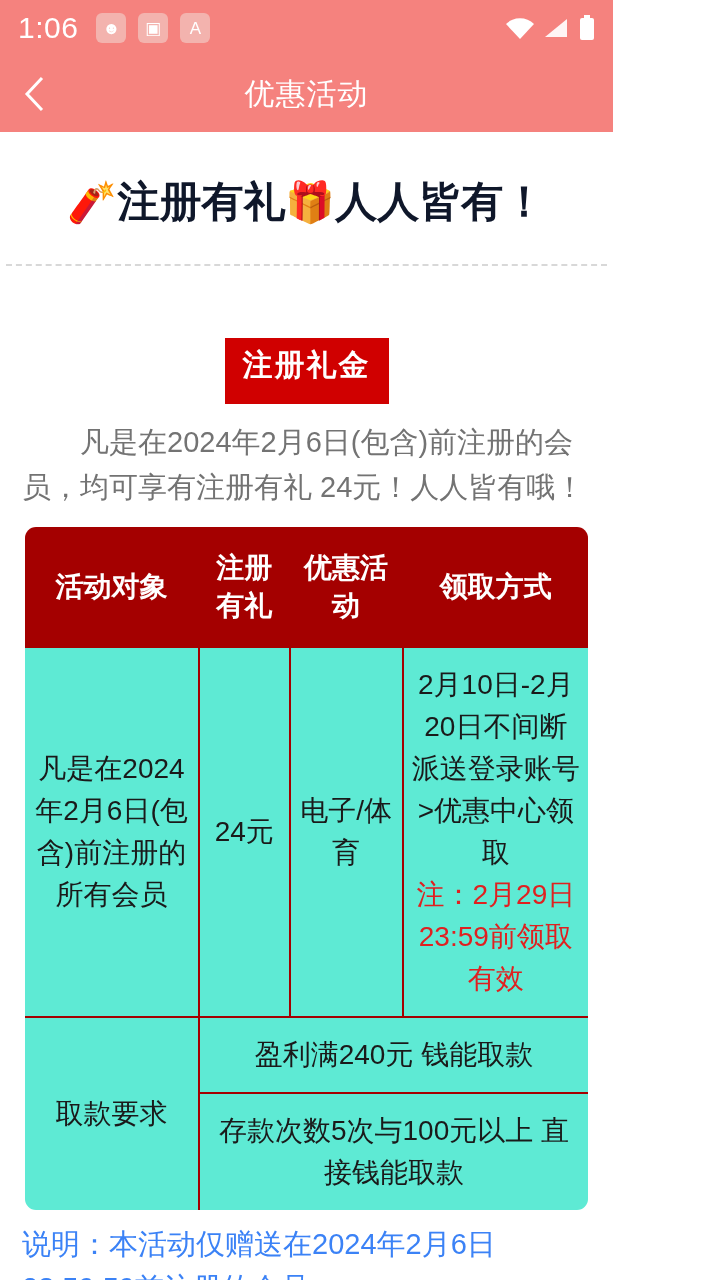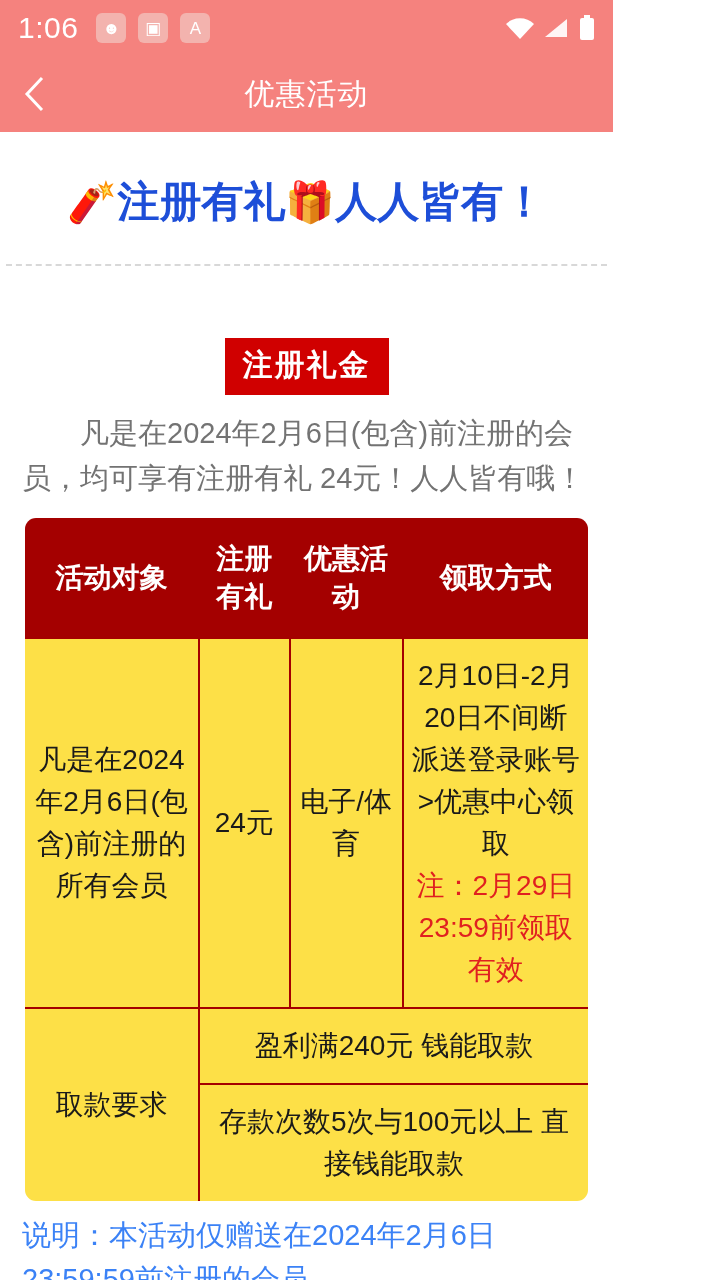--- a/index.html
+++ b/index.html
@@ -66,42 +66,42 @@
 
   
   .content {
     padding: 0;
     background: #ffffff;
   }
   .headline {
     text-align: center;
     font-size: 42px;
     font-weight: bold;
-    color: #1d4ed8;
+    color: #0f172a;
     padding: 42px 10px 34px;
     letter-spacing: 0px;
     white-space: nowrap;
   }
   .emoji { font-size: 40px; }
   .dashed-sep {
     border-top: 2px dashed #d8d8d8;
     margin: 0 6px;
   }
 
   .badge-wrap {
     text-align: center;
     padding-top: 72px;
   }
   .badge {
     display: inline-block;
     background: #d00000;
     color: #ffffff;
     font-size: 30px;
     font-weight: bold;
-    padding: 7px 18px 9px;
+    padding: 7px 18px 18px;
     letter-spacing: 2px;
   }
 
   .intro {
     font-size: 29px;
     color: #737373;
     line-height: 1.55;
     padding: 16px 22px 8px;
     text-indent: 58px;
   }
@@ -123,21 +123,21 @@
   }
   table.offer th {
     background: #a40000;
     color: #ffffff;
     font-size: 28px;
     font-weight: bold;
     padding: 22px 4px;
     line-height: 1.35;
   }
   table.offer td {
-    background: #fde047;
+    background: #5eead4;
     color: #1a1a1a;
     font-size: 28px;
     padding: 16px 8px;
     line-height: 1.5;
   }
   td.price { color: #e02020; }
   .note-red { color: #e02020; display: block; line-height: 1.5; }
   td.redhead {
     background: #a40000;
     color: #ffffff;

